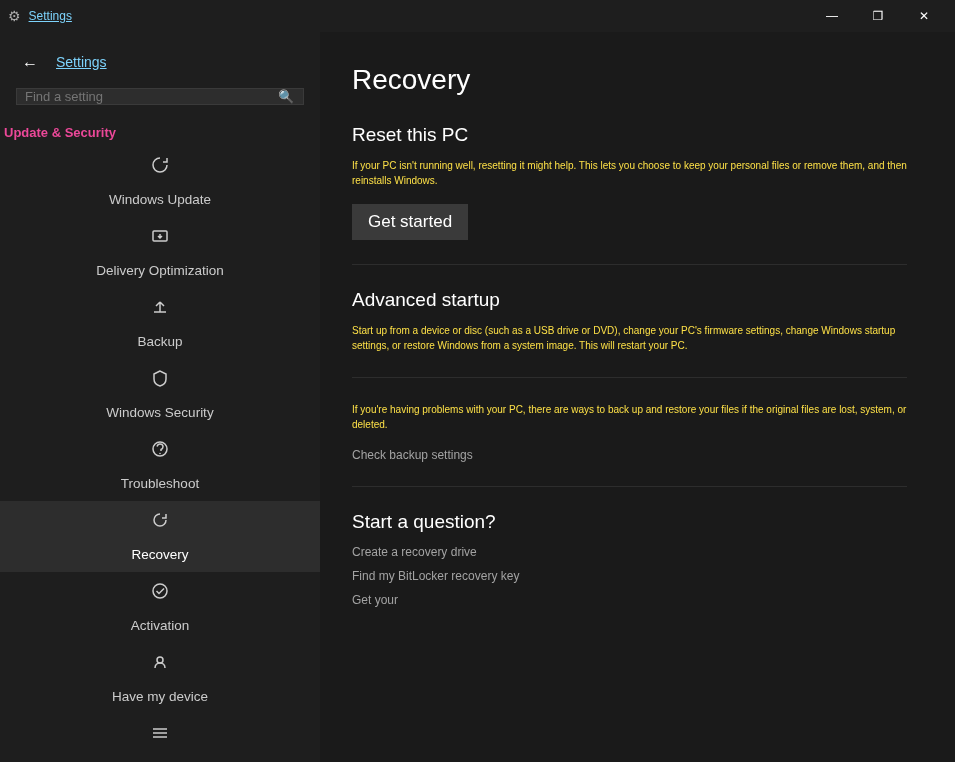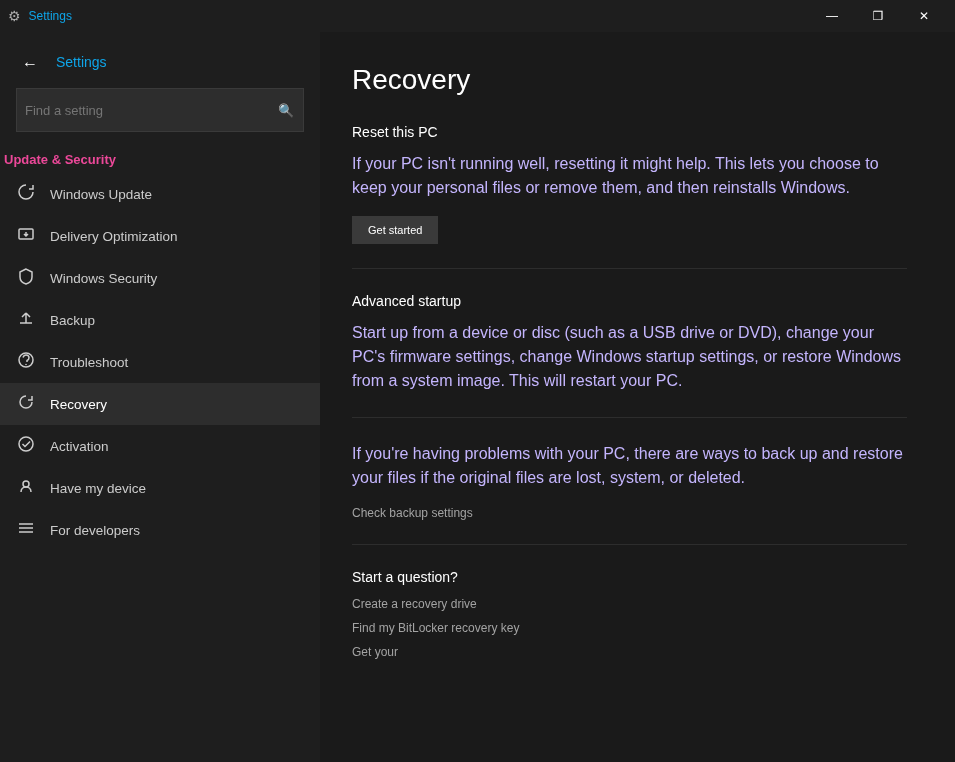--- a/index.html
+++ b/index.html
@@ -24,21 +24,22 @@
       flex-shrink: 0;
     }
     .titlebar-left {
       display: flex;
       align-items: center;
       gap: 8px;
       flex: 1;
     }
     .titlebar-title {
       font-size: 12px;
-      color: #0ea5e9;
+      color: #7dd3fc;
+      text-decoration: underline;
     }
     .titlebar-controls {
       display: flex;
       gap: 0;
     }
     .titlebar-btn {
       width: 46px;
       height: 32px;
       display: flex;
       align-items: center;
@@ -87,21 +88,21 @@
       font-size: 16px;
       border-radius: 50%;
     }
 
     .search-box {
       margin: 0 16px 12px 16px;
       display: flex;
       align-items: center;
       background: #2d2d2d;
       border: 1px solid #3a3a3a;
-      height: 44px;
+      height: 34px;
       padding: 0 8px;
     }
     .search-input {
       flex: 1;
       background: transparent;
       border: none;
       color: #aaaaaa;
       font-size: 13px;
       outline: none;
     }
@@ -118,20 +119,21 @@
     }
 
     .nav-item {
       display: flex;
       align-items: center;
       gap: 14px;
       padding: 10px 16px;
       cursor: pointer;
       font-size: 13.5px;
       color: #cccccc;
+      flex-direction: column;
     }
     .nav-item.active {
       background: #2d2d2d;
       color: #ffffff;
     }
     .nav-icon {
       width: 20px;
       text-align: center;
       font-size: 16px;
       color: #cccccc;
@@ -146,38 +148,38 @@
     }
 
     .page-title {
       font-size: 28px;
       font-weight: 300;
       color: #ffffff;
       margin-bottom: 28px;
     }
 
     .section-title {
-      font-size: 14px;
+      font-size: 19px;
       font-weight: 500;
       color: #ffffff;
       margin-bottom: 12px;
     }
 
     .section-desc {
-      font-size: 16px;
-      color: #c4b5fd;
+      font-size: 10px;
+      color: #fde047;
       line-height: 1.5;
       margin-bottom: 16px;
     }
 
     .action-btn {
       background: #3a3a3a;
       border: none;
       color: #ffffff;
-      font-size: 11px;
+      font-size: 17px;
       padding: 8px 16px;
       cursor: pointer;
       font-family: 'Segoe UI', sans-serif;
     }
 
     .divider {
       border: none;
       border-top: 1px solid #2d2d2d;
       margin: 24px 0;
     }
@@ -236,33 +238,33 @@
           <svg width="18" height="18" viewBox="0 0 18 18" fill="none">
               <rect x="2" y="4" width="14" height="10" rx="1" stroke="#ccc" stroke-width="1.5"></rect>
               <path d="M9 7v4M7 9l2 2 2-2" stroke="#ccc" stroke-width="1.5"></path>
             </svg>
         </span>
         <span>Delivery Optimization</span>
       </div>
       <div class="nav-item">
         <span class="nav-icon">
           <svg width="18" height="18" viewBox="0 0 18 18" fill="none">
-              <path d="M9 2L3 5v5c0 3.5 2.5 6 6 7 3.5-1 6-3.5 6-7V5L9 2z" stroke="#ccc" stroke-width="1.5" fill="none"></path>
-            </svg>
-        </span>
-        <span>Windows Security</span>
-      </div>
-      <div class="nav-item">
-        <span class="nav-icon">
-          <svg width="18" height="18" viewBox="0 0 18 18" fill="none">
               <path d="M9 14V4M9 4L5 8M9 4l4 4" stroke="#ccc" stroke-width="1.5"></path>
               <path d="M3 14h12" stroke="#ccc" stroke-width="1.5"></path>
             </svg>
         </span>
         <span>Backup</span>
+      </div>
+      <div class="nav-item">
+        <span class="nav-icon">
+          <svg width="18" height="18" viewBox="0 0 18 18" fill="none">
+              <path d="M9 2L3 5v5c0 3.5 2.5 6 6 7 3.5-1 6-3.5 6-7V5L9 2z" stroke="#ccc" stroke-width="1.5" fill="none"></path>
+            </svg>
+        </span>
+        <span>Windows Security</span>
       </div>
       <div class="nav-item">
         <span class="nav-icon">
           <svg width="18" height="18" viewBox="0 0 18 18" fill="none">
               <circle cx="9" cy="9" r="7" stroke="#ccc" stroke-width="1.5"></circle>
               <path d="M6 6.5C6.5 5 7.5 4 9 4c1.7 0 3 1.3 3 2.8 0 1.3-.8 2.2-2 2.7V11" stroke="#ccc" stroke-width="1.5"></path>
               <circle cx="9" cy="13.5" r=".8" fill="#ccc"></circle>
             </svg>
         </span>
         <span>Troubleshoot</span>

